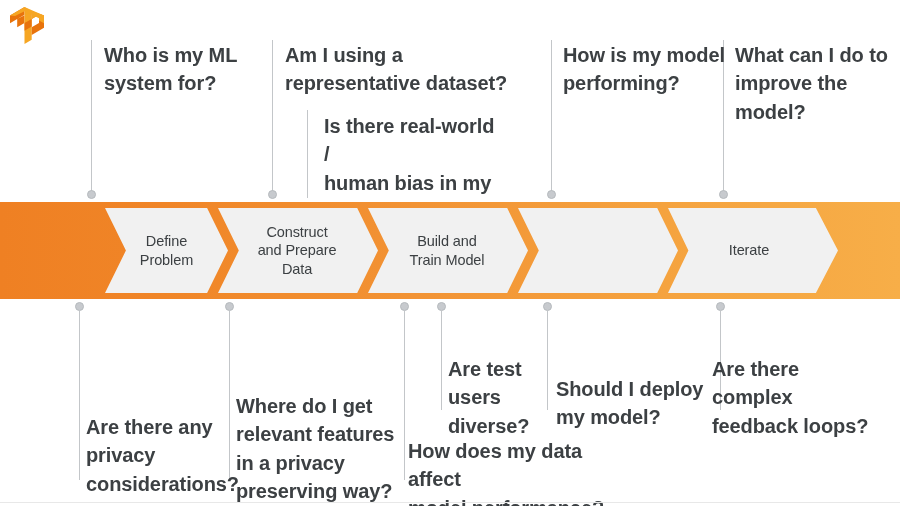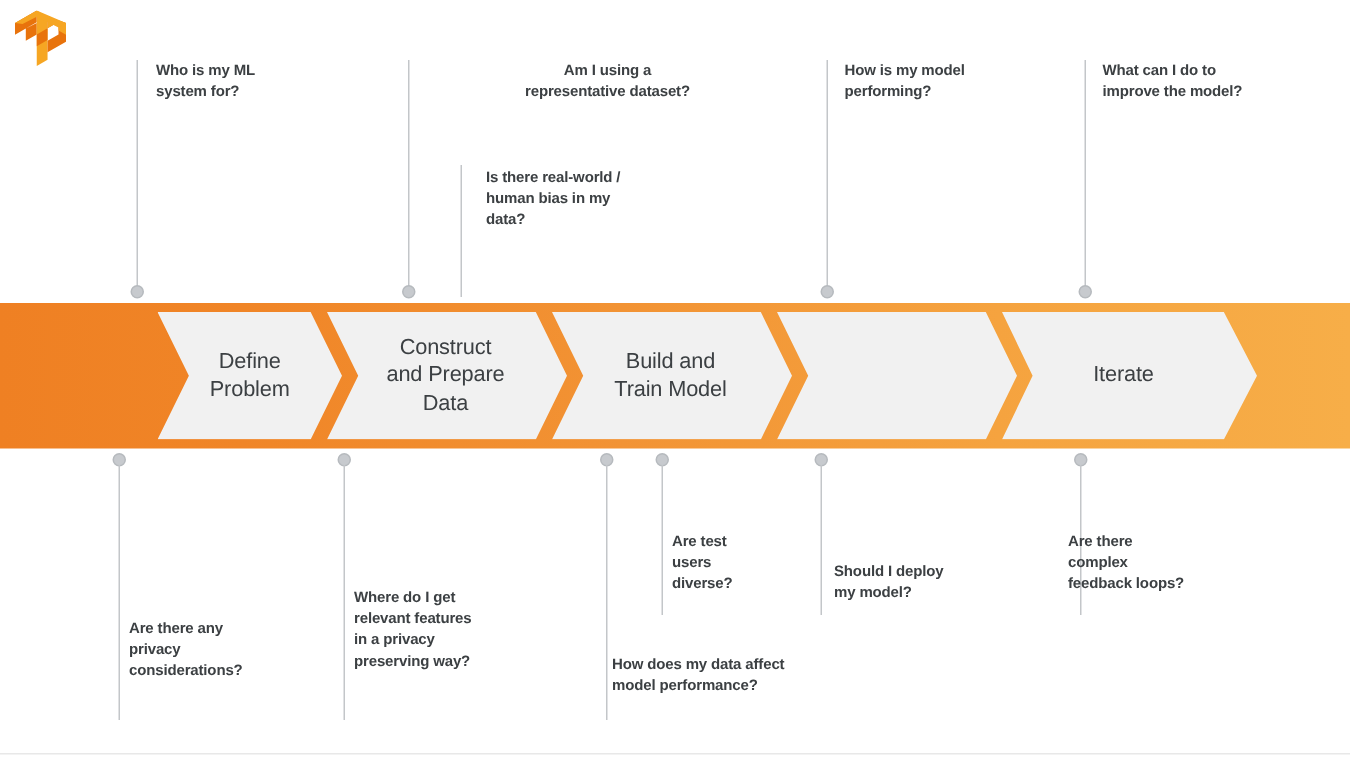--- a/index.html
+++ b/index.html
@@ -15,21 +15,21 @@
   #tf-logo { position:absolute; left:10px; top:7px; width:34px; height:37px; }
 
   
   .conn { position:absolute; width:1px; background:#c3c6c9; }
   .dot  { position:absolute; width:9px; height:9px; border-radius:50%;
           background:#c7cace; border:1px solid #b6babe; }
 
   
   .qtext {
     position:absolute;
-    font-size:10px;
+    font-size:20px;
     font-weight:bold;
     line-height:1.42;
     color:#3c4043;
     letter-spacing:-0.1px;
     white-space:pre-line;
   }
 
   
   #band { position:absolute; left:0; top:202px; width:900px; height:97px;border-radius:19px; }
   #band .bandbg {
@@ -73,21 +73,21 @@
 <div class="conn" style="left:307px; top:110px; height:88px;"></div>
 
 <div class="conn" style="left:551px; top:40px;  height:158px;"></div>
 <div class="dot" style="left:547px; top:190px;"></div>
 
 <div class="conn" style="left:723px; top:40px;  height:158px;"></div>
 <div class="dot" style="left:719px; top:190px;"></div>
 
 <div class="qtext" style="left:104px; top:41px; width:170px;">Who is my ML
 system for?</div>
-<div class="qtext" style="left:285px; top:41px; width:240px;text-align:center;">Am I using a
+<div class="qtext" style="left:285px; top:41px; width:240px;">Am I using a
 representative dataset?</div>
 <div class="qtext" style="left:324px; top:112px; width:180px;">Is there real-world /
 human bias in my
 data?</div>
 <div class="qtext" style="left:563px; top:41px; width:170px;">How is my model
 performing?</div>
 <div class="qtext" style="left:735px; top:41px; width:180px;">What can I do to
 improve the model?</div>
 
 <div id="band">

